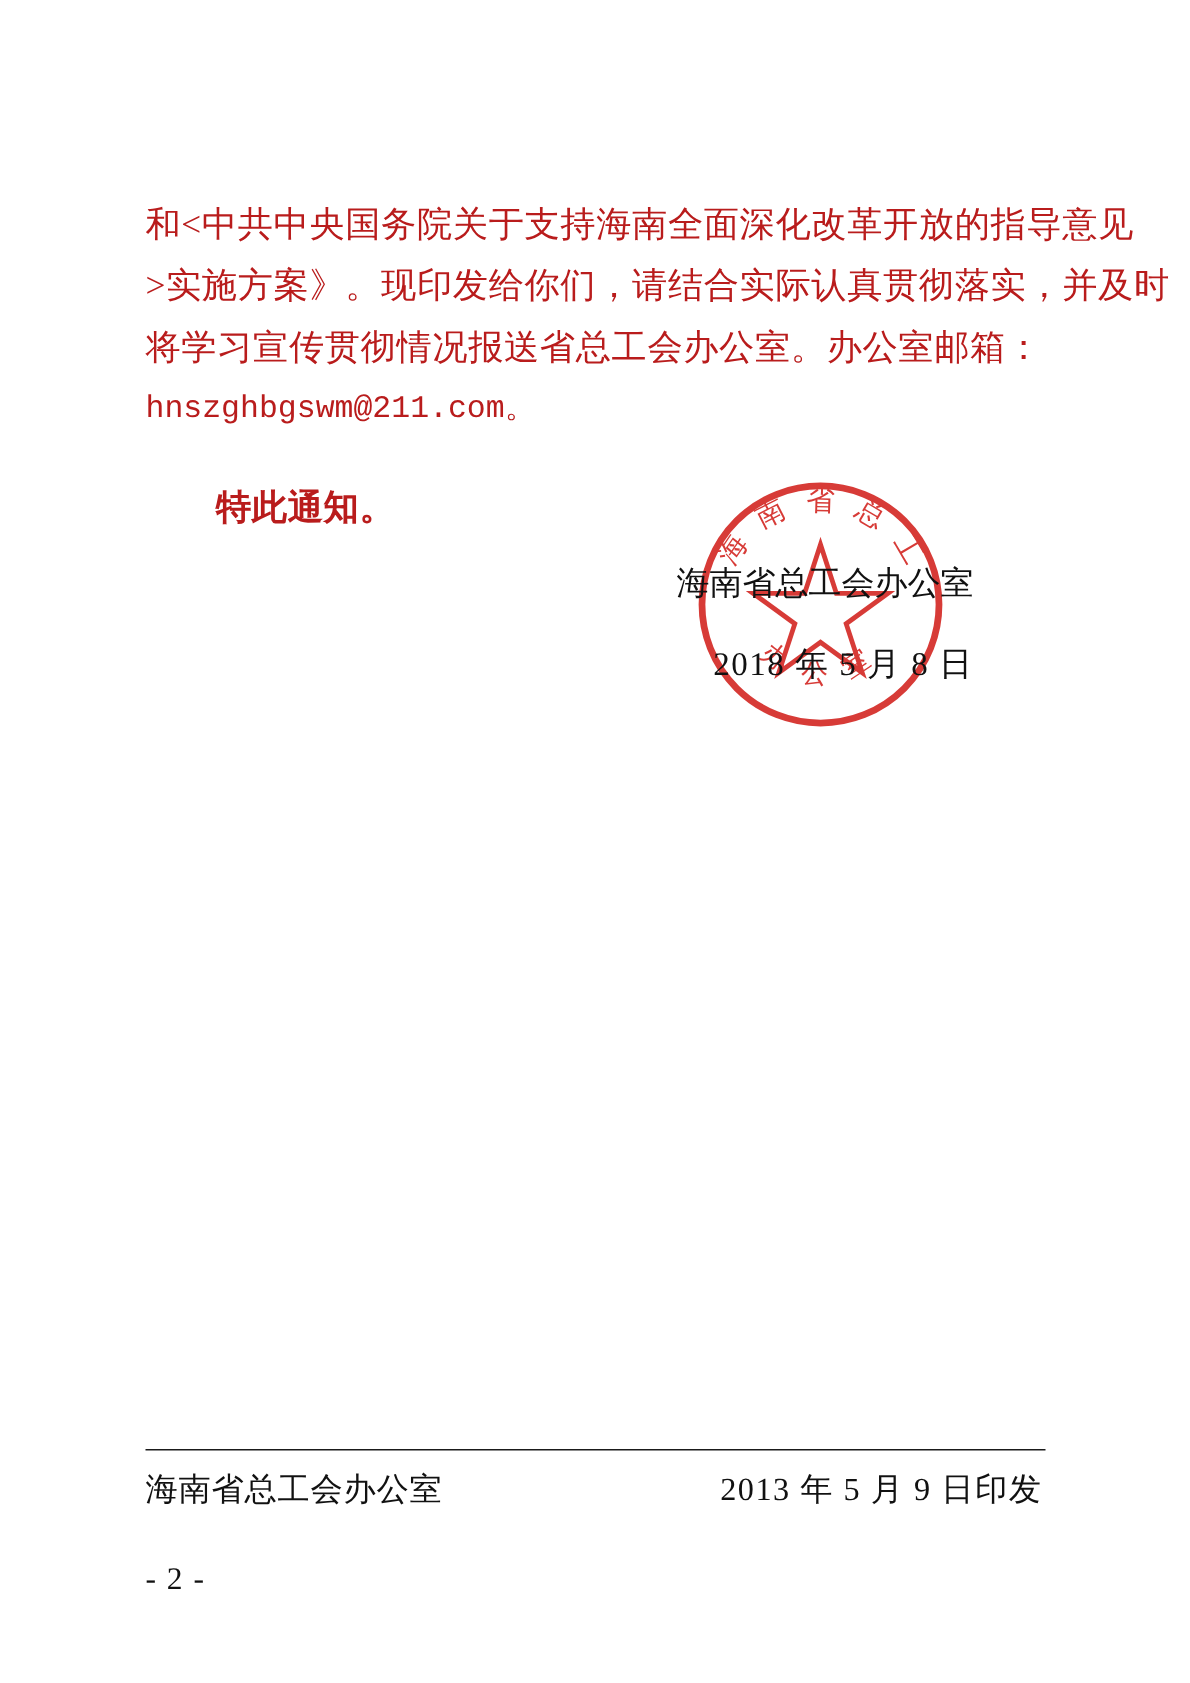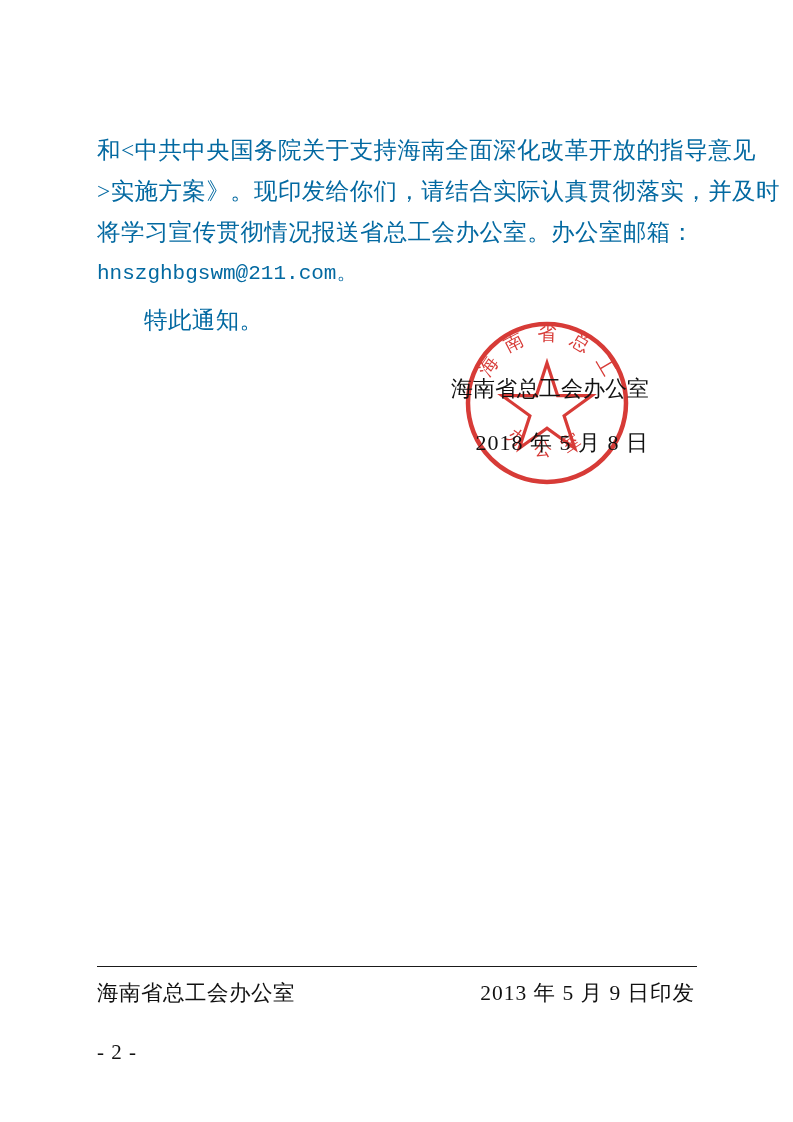--- a/index.html
+++ b/index.html
@@ -27,34 +27,35 @@
     top: 130px;
     width: 600px;
   }
   .para {
     font-size: 23.5px;
     line-height: 41px;
     letter-spacing: 0.4px;
     text-align: justify;
     text-justify: inter-ideograph;
     margin: 0;
-    color: #0369a1;
+    color: #b91c1c;
   }
   .para .line {
     display: block;
     white-space: pre;
   }
   .mono {
     font-family: "Liberation Mono", "DejaVu Sans Mono", monospace;
     font-size: 21px;
     letter-spacing: 0px;
   }
   .para-notice {
-    margin-top: 6px;
+    margin-top: 25px;
     text-indent: 47px;
+    font-weight: bold;
   }
   .signature {
     position: absolute;
     left: 97px;
     top: 370px;
     width: 600px;
     text-align: right;
     font-size: 22px;
     line-height: 38px;
     color: #111111;

